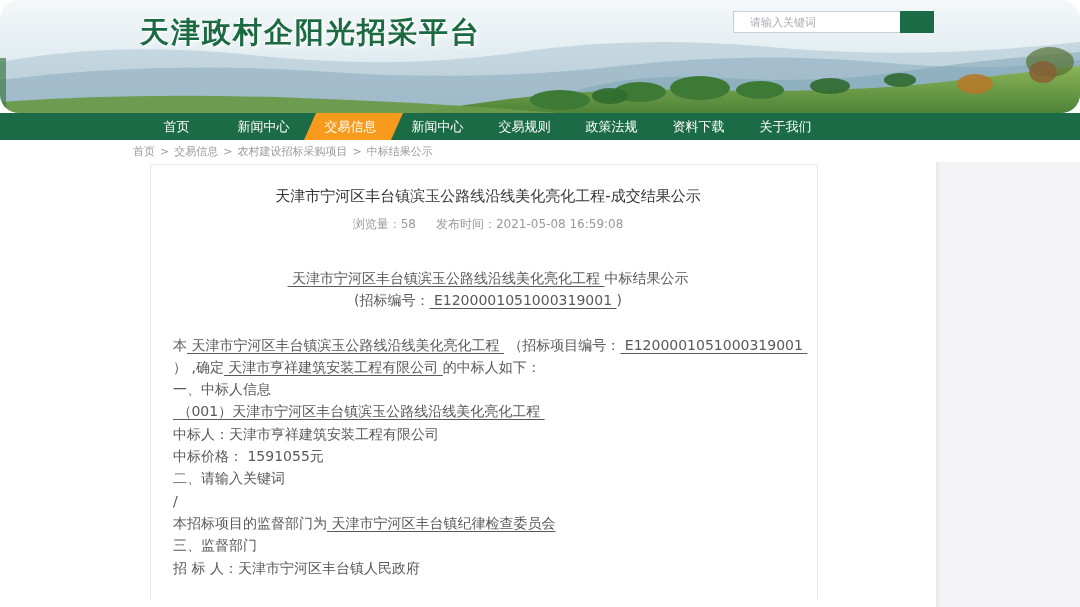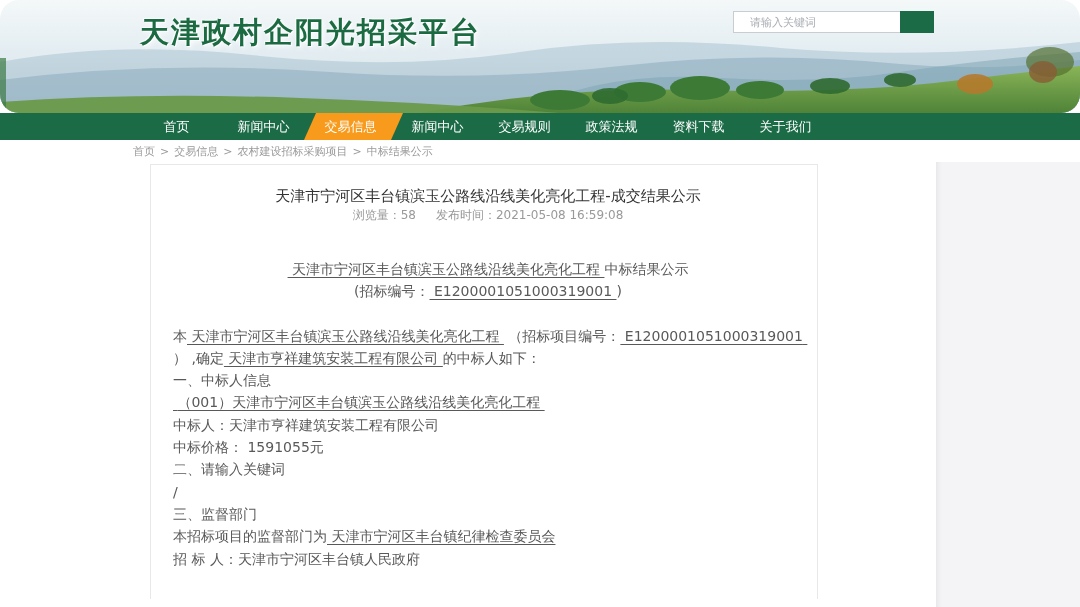--- a/index.html
+++ b/index.html
@@ -57,21 +57,21 @@
   .main{position:relative;width:1080px;height:445px;background:#fff;}
   .gray-side{
     position:absolute;left:936px;top:0;width:144px;height:445px;
     background:var(--side-gray);box-shadow:inset 7px 0 7px -7px rgba(0,0,0,.10);
   }
   .content-box{
     position:absolute;left:150px;top:2px;width:668px;height:435px;background:#fff;
     border:1px solid var(--border-gray);border-bottom:none;padding:20px 14px 0 22px;
   }
   .art-title{text-align:center;font-size:15px;color:var(--text-dark);line-height:22px;}
-  .art-meta{text-align:center;font-size:12px;color:var(--text-muted);margin-top:0;}
+  .art-meta{text-align:center;font-size:12px;color:var(--text-muted);margin-top:9px;}
   .meta-gap{display:inline-block;width:20px;}
   .doc{margin-top:34px;font-size:14px;color:var(--text-body);line-height:22.3px;}
   .doc .line{white-space:pre-wrap;}
   .doc .line.center{text-align:center;}
   .doc .blank{height:22px;}
   .doc .u{text-decoration:underline;text-underline-offset:3px;}
 </style>
 </head>
 <body>
 
@@ -154,18 +154,18 @@
         <div class="line center"><span class="u"> 天津市宁河区丰台镇滨玉公路线沿线美化亮化工程 </span><span>中标结果公示</span></div>
         <div class="line center"><span>(招标编号：</span><span class="u"> E1200001051000319001 </span><span>)</span></div>
         <div class="blank"></div>
         <div class="line"><span>本</span><span class="u"> 天津市宁河区丰台镇滨玉公路线沿线美化亮化工程 </span><span> （招标项目编号：</span><span class="u"> E1200001051000319001 </span><span>） ,确定</span><span class="u"> 天津市亨祥建筑安装工程有限公司 </span><span>的中标人如下：</span></div>
         <div class="line"><span>一、中标人信息</span></div>
         <div class="line"><span class="u"> （001）天津市宁河区丰台镇滨玉公路线沿线美化亮化工程 </span></div>
         <div class="line"><span>中标人：天津市亨祥建筑安装工程有限公司</span></div>
         <div class="line"><span>中标价格： 1591055元</span></div>
         <div class="line"><span>二、请输入关键词</span></div>
         <div class="line"><span>/</span></div>
+        <div class="line"><span>本招标项目的监督部门为</span><span class="u"> 天津市宁河区丰台镇纪律检查委员会</span></div>
         <div class="line"><span>三、监督部门</span></div>
-        <div class="line"><span>本招标项目的监督部门为</span><span class="u"> 天津市宁河区丰台镇纪律检查委员会</span></div>
         <div class="line"><span>招 标 人：天津市宁河区丰台镇人民政府</span></div>
       </div>
   </div>
 </div>
 
 </body></html>

